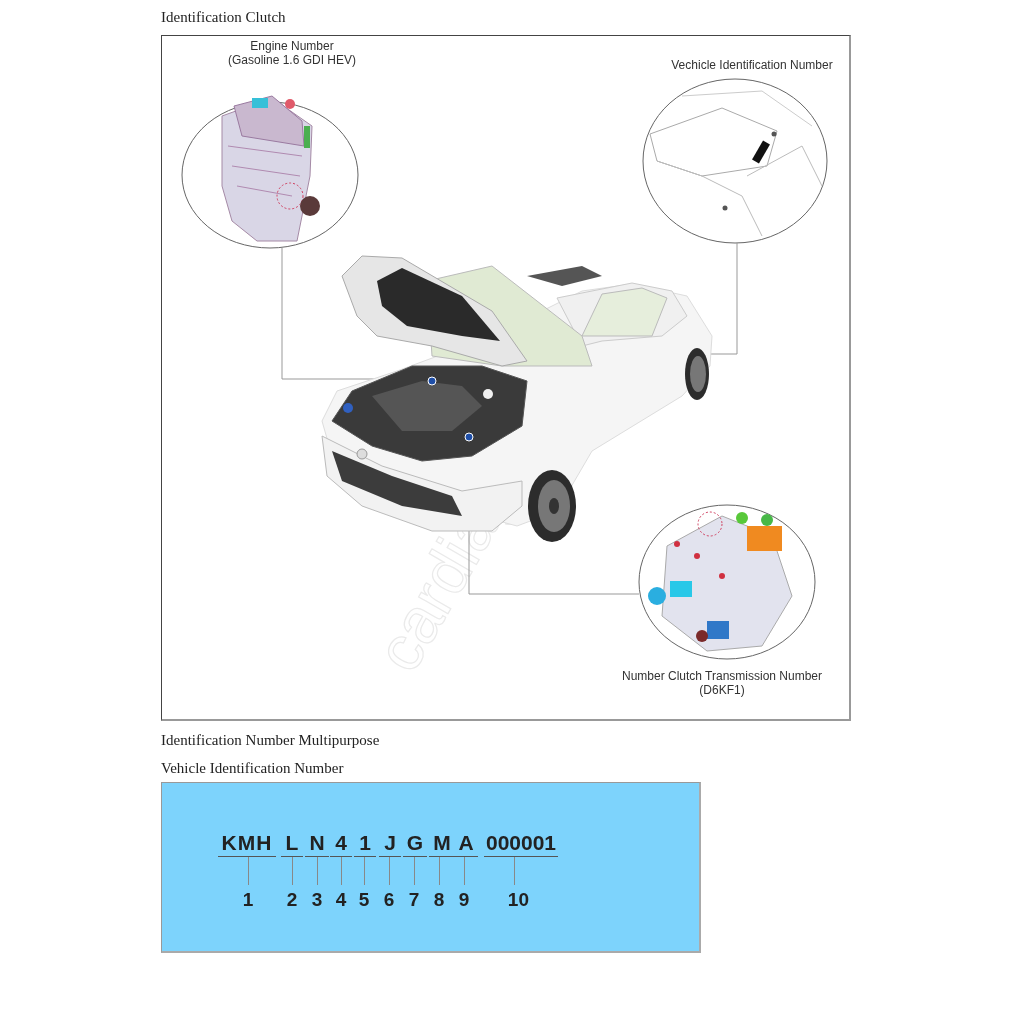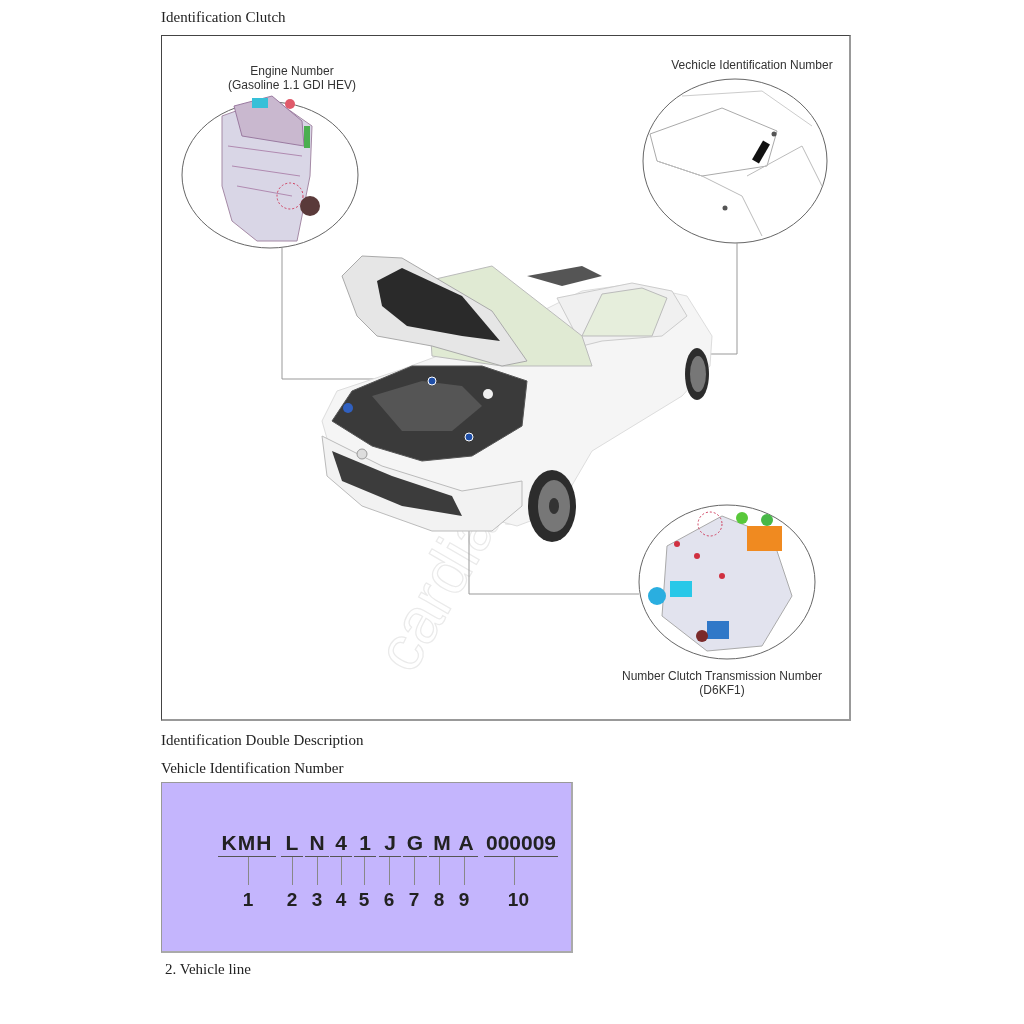--- a/index.html
+++ b/index.html
@@ -3,25 +3,25 @@
 <meta charset="utf-8">
 <style>
   html, body { margin: 0; padding: 0; background: #ffffff; }
   body { width: 1024px; height: 1024px; position: relative; overflow: hidden; font-family: "Liberation Serif", serif; color: #222; }
   .heading { position: absolute; left: 161px; font-size: 15px; color: #222; }
   #h-ident { top: 9px; }
   #h-desc { top: 732px; }
   #h-vin { top: 760px; }
   .figure-box { position: absolute; left: 161px; top: 35px; width: 690px; height: 686px; border: 1px solid #444; border-right: 2px solid #999; border-bottom: 2px solid #999; box-sizing: border-box; background: #fff; }
   .callout-label { position: absolute; font-family: "Liberation Sans", sans-serif; font-size: 12px; color: #333; text-align: center; line-height: 14px; }
-  #lbl-engine { left: 40px; top: 28px; width: 180px; }
+  #lbl-engine { left: 40px; top: 3px; width: 180px; }
   #lbl-vin { left: 490px; top: 22px; width: 200px; }
   #lbl-dct { left: 440px; top: 633px; width: 240px; }
   svg.illus { position: absolute; left: 0; top: 0; }
-  .vin-box { position: absolute; left: 161px; top: 782px; width: 412px; height: 171px; border: 1px solid #999; border-right: 2px solid #aaa; border-bottom: 2px solid #aaa; box-sizing: border-box; background: #c4b5fd; }
+  .vin-box { position: absolute; left: 161px; top: 782px; width: 540px; height: 171px; border: 1px solid #999; border-right: 2px solid #aaa; border-bottom: 2px solid #aaa; box-sizing: border-box; background: #7dd3fc; }
   .vin-char { position: absolute; font-family: "Liberation Sans", sans-serif; font-weight: bold; font-size: 21px; color: #222; text-align: center; top: 48px; }
   .vin-num { position: absolute; font-family: "Liberation Sans", sans-serif; font-weight: bold; font-size: 19px; color: #222; text-align: center; top: 106px; }
   .vin-underline { position: absolute; height: 1px; background: #555; top: 73px; }
   .vin-stem { position: absolute; width: 1px; background: #888; top: 74px; height: 28px; }
   .desc-list { position: absolute; left: 165px; top: 953px; font-size: 15px; color: #222; line-height: 19px; }
   .desc-sub { padding-left: 12px; }
   .desc-item2 { margin-top: 7px; }
 </style>
 </head>
 <body>
@@ -108,32 +108,32 @@
       <ellipse cx="392" cy="470" rx="16" ry="26" fill="#777"></ellipse>
       <ellipse cx="392" cy="470" rx="5" ry="8" fill="#333"></ellipse>
 
       <ellipse cx="535" cy="338" rx="12" ry="26" fill="#2c2c2c"></ellipse>
       <ellipse cx="536" cy="338" rx="8" ry="18" fill="#777"></ellipse>
     </g>
   </svg>
 
   <div class="callout-label" id="lbl-engine">
     <div>Engine Number</div>
-    <div>(Gasoline 1.1 GDI HEV)</div>
+    <div>(Gasoline 1.6 GDI HEV)</div>
   </div>
   <div class="callout-label" id="lbl-vin">
     <div>Vechicle Identification Number</div>
   </div>
   <div class="callout-label" id="lbl-dct">
     <div>Number Clutch Transmission Number</div>
     <div>(D6KF1)</div>
   </div>
 </div>
 
-<div class="heading" id="h-desc">Identification Double Description</div>
+<div class="heading" id="h-desc">Identification Number Multipurpose</div>
 <div class="heading" id="h-vin">Vehicle Identification Number</div>
 
 <div class="vin-box">
 
   <div class="vin-char" style="left:56px;width:58px;letter-spacing:1px;">KMH</div>
   <div class="vin-underline" style="left:56px;width:58px;"></div>
   <div class="vin-stem" style="left:86px;"></div>
   <div class="vin-num" style="left:76px;width:20px;">1</div>
 
   <div class="vin-char" style="left:119px;width:22px;">L</div>
@@ -169,21 +169,20 @@
   <div class="vin-char" style="left:267px;width:26px;">M</div>
   <div class="vin-underline" style="left:267px;width:26px;"></div>
   <div class="vin-stem" style="left:277px;"></div>
   <div class="vin-num" style="left:267px;width:20px;">8</div>
 
   <div class="vin-char" style="left:292px;width:24px;">A</div>
   <div class="vin-underline" style="left:292px;width:24px;"></div>
   <div class="vin-stem" style="left:302px;"></div>
   <div class="vin-num" style="left:292px;width:20px;">9</div>
 
-  <div class="vin-char" style="left:322px;width:74px;">000009</div>
+  <div class="vin-char" style="left:322px;width:74px;">000001</div>
   <div class="vin-underline" style="left:322px;width:74px;"></div>
   <div class="vin-stem" style="left:352px;"></div>
   <div class="vin-num" style="left:337px;width:30px;text-align:right;">10</div>
 </div>
 
 <div class="desc-list">
-  <div class="desc-item2">2. Vehicle line</div>
 </div>
 
 </body></html>

